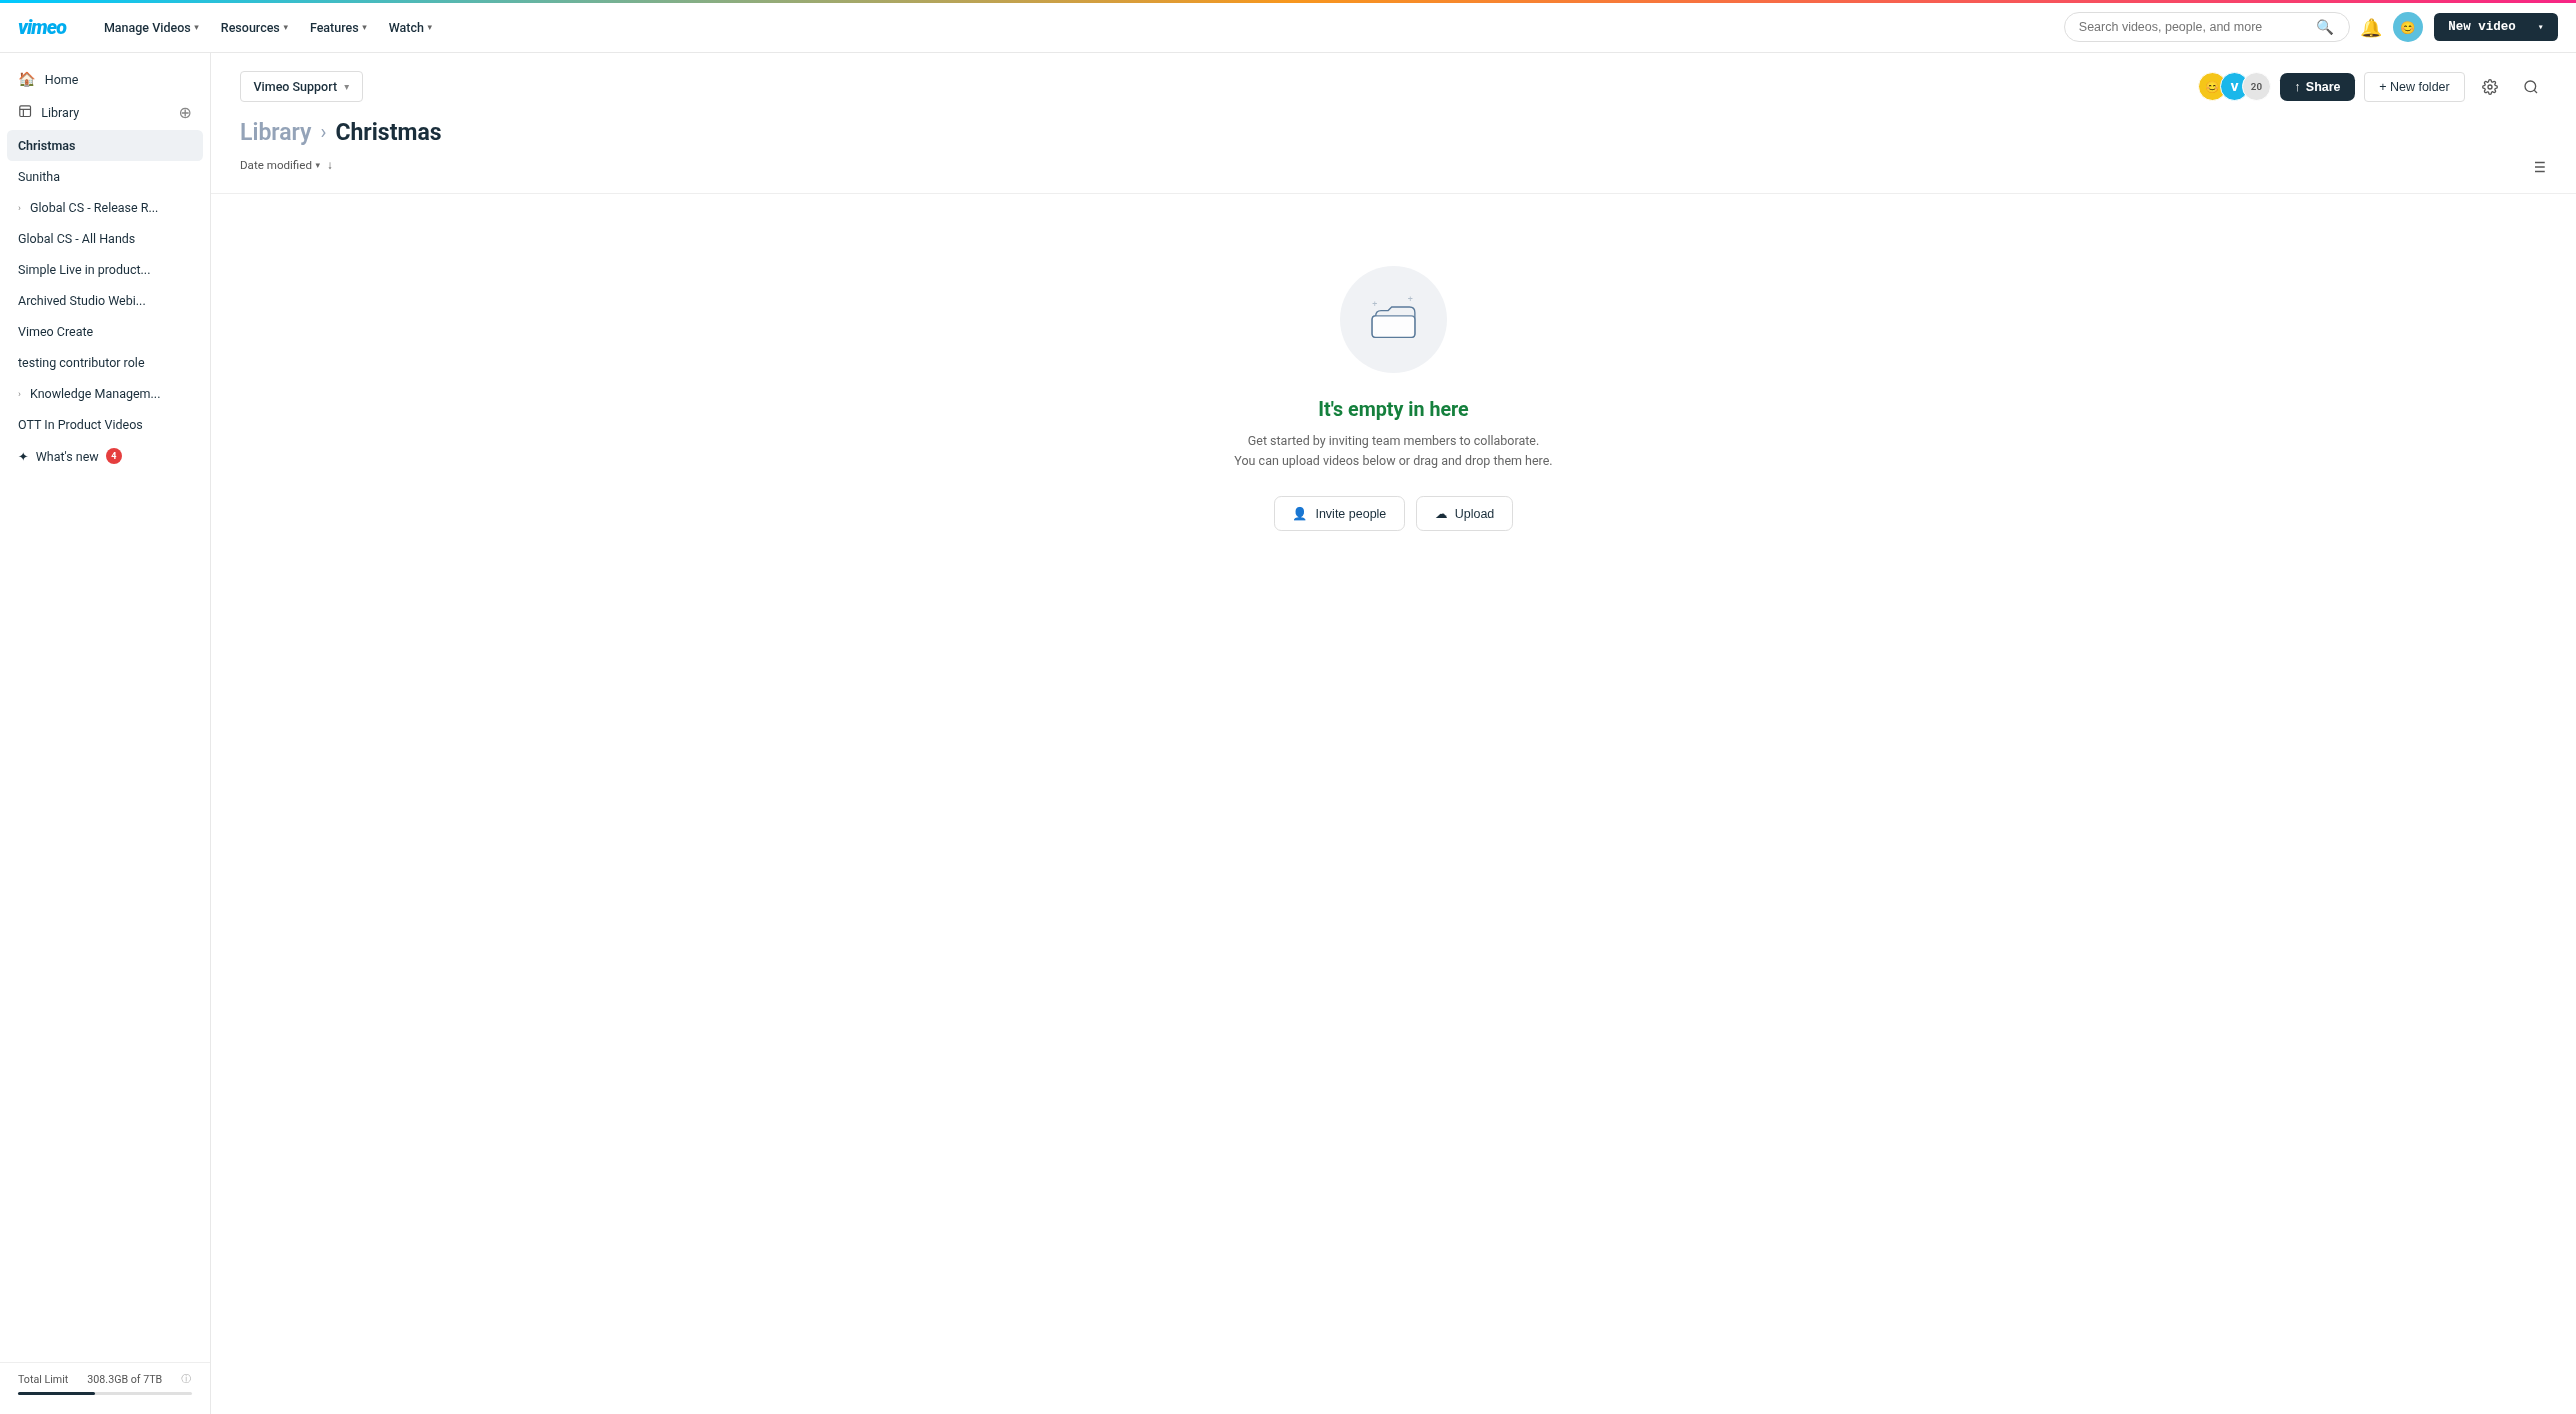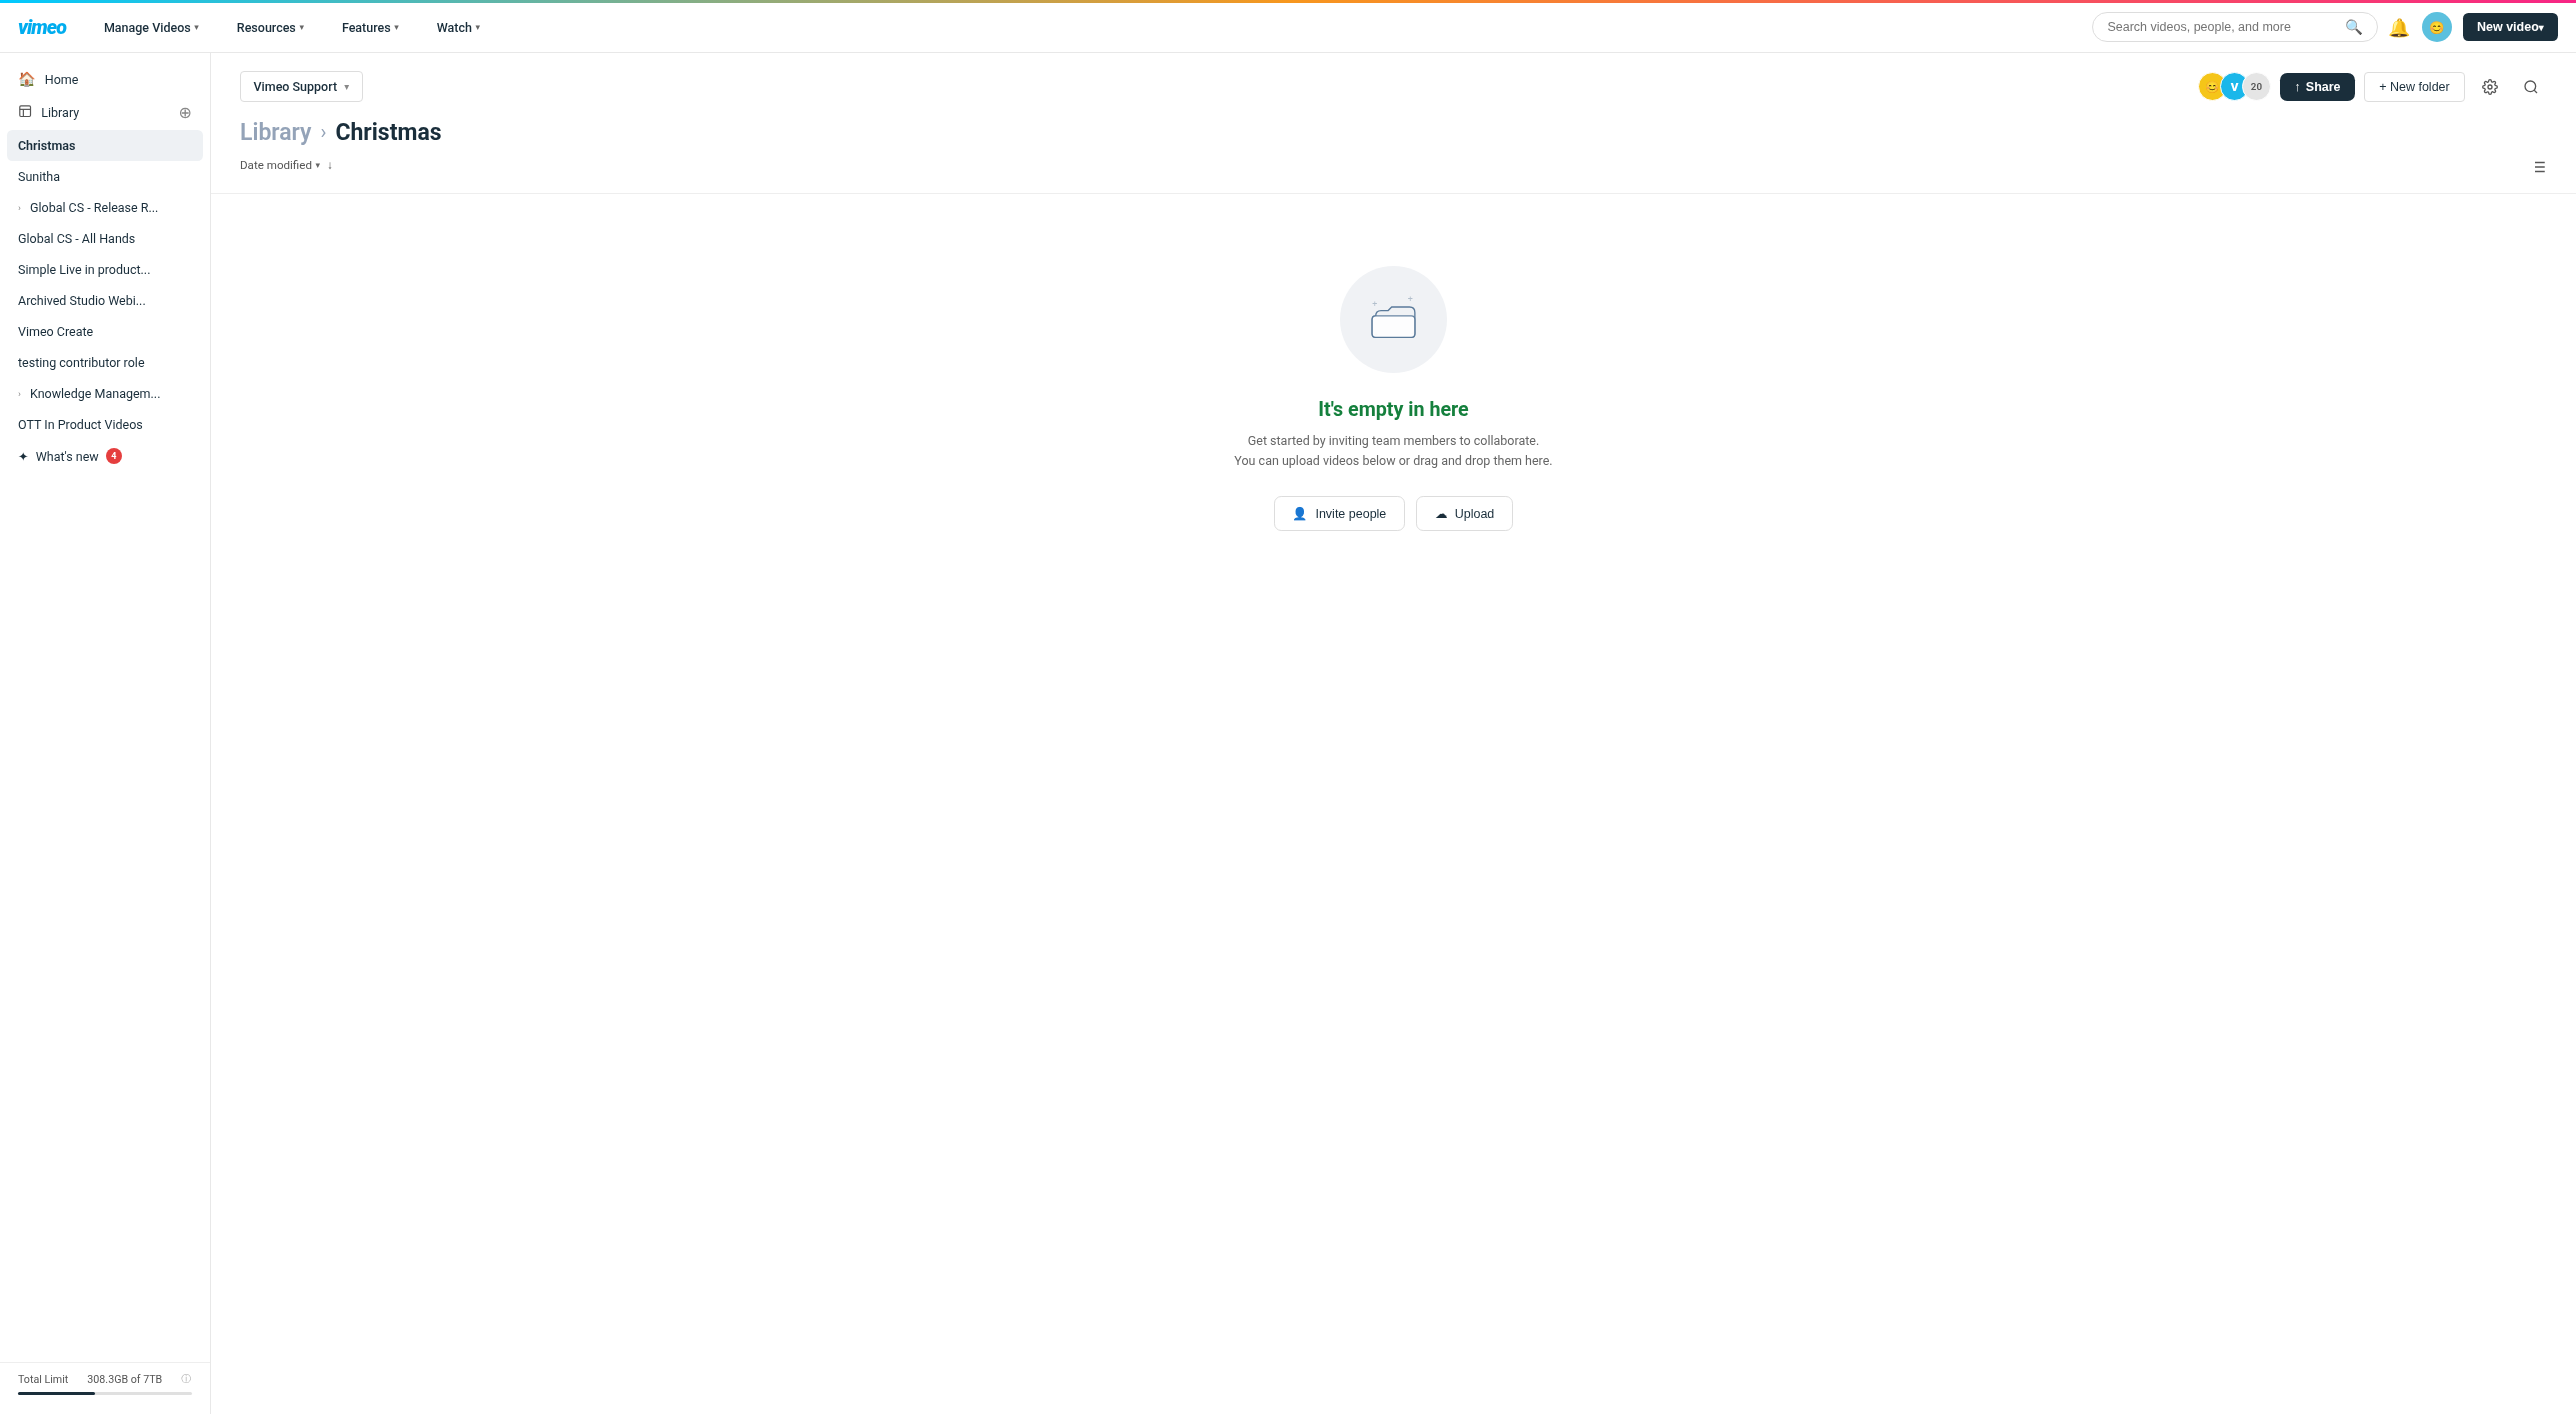--- a/index.html
+++ b/index.html
@@ -5,40 +5,40 @@
     * { box-sizing: border-box; margin: 0; padding: 0; }
     body { font-family: -apple-system, BlinkMacSystemFont, 'Segoe UI', Roboto, sans-serif; background: #fff; color: #1a2e3b; font-size: 12.5px; }
 
     
     .topnav {
       display: flex; align-items: center; height: 50px;
       padding: 0 18px; border-bottom: 0.9px solid #e8e8e8;
       background: #fff; gap: 21.5px;
     }
     .logo { font-size: 19.7px; font-weight: 900; color: #00adef; font-style: italic; letter-spacing: -0.9px; margin-right: 7.2px; }
-    .nav-items { display: flex; align-items: center; gap: 20px; flex: 1; }
+    .nav-items { display: flex; align-items: center; gap: 4px; flex: 1; }
     .nav-item {
       display: flex; align-items: center; gap: 3.6px;
       padding: 5.4px 9px; border-radius: 5.4px; cursor: pointer;
       font-size: 12.5px; font-weight: 500; color: #1a2e3b;
     }
     .nav-chevron { font-size: 9px; color: #666; }
     .topnav-right { display: flex; align-items: center; gap: 10.7px; margin-left: auto; }
     .search-bar {
       display: flex; align-items: center; border: 0.9px solid #ddd;
       border-radius: 21.5px; padding: 6.3px 14.3px; width: 286px; gap: 7.2px; background: #fff;
     }
     .search-bar input { border: none; outline: none; width: 100%; font-size: 12.5px; color: #555; background: transparent; }
     .search-icon-btn { color: #888; font-size: 14.3px; }
     .notif-icon { font-size: 18px; color: #555; cursor: pointer; }
     .avatar { width: 30px; height: 30px; border-radius: 50%; background: #5bc0de; display: flex; align-items: center; justify-content: center; color: #fff; font-size: 12.5px; cursor: pointer; }
     .new-video-btn {
       background: #1a2e3b; color: #fff; border: none; border-radius: 5.4px;
       padding: 7.2px 14.3px; font-size: 12.5px; font-weight: 600; cursor: pointer;
-      display: flex; align-items: center; gap: 0;
+      display: flex; align-items: center; gap: 22px; font-family: Liberation Mono, monospace;
     }
     .new-video-btn .chevron { font-size: 9.8px; }
 
     
     .layout { display: flex; height: calc(100vh - 50px); }
 
     
     .sidebar {
       width: 211px; min-width: 211px; border-right: 0.9px solid #e8e8e8;
       background: #fff; overflow-y: auto; padding: 10.7px 0;

